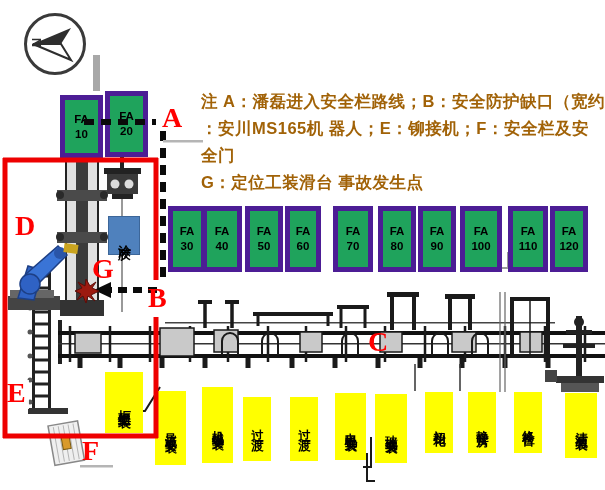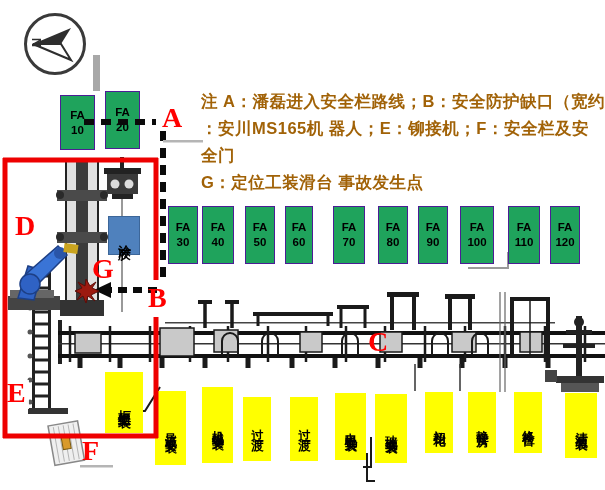--- a/index.html
+++ b/index.html
@@ -8,21 +8,21 @@
   svg{position:absolute;left:0;top:0;pointer-events:none;}
   
   .note{position:absolute;left:201px;top:88px;width:404px;color:#a16207;font-weight:bold;
         font-size:16.5px;line-height:27px;letter-spacing:.5px;}
   
   .compass{position:absolute;left:24px;top:13px;width:56px;height:56px;border:3.5px solid #3a3a3a;
            border-radius:50%;background:#fff;}
   .compass .north{position:absolute;left:5px;top:19px;font-size:13px;font-weight:bold;color:#2e2e2e;
            transform:rotate(90deg);}
   
-  .fa-box{position:absolute;background:#1fa35c;border:1px solid #4c1d95;color:#000;
+  .fa-box{position:absolute;background:#1fa35c;border:5px solid #4c1d95;color:#000;
           display:flex;align-items:center;justify-content:center;text-align:center;
           font-weight:bold;font-size:11.5px;line-height:1.3;white-space:pre-line;z-index:4;}
   
   .plabel{position:absolute;background:#ffff00;color:#000;font-weight:bold;z-index:4;
           display:flex;align-items:center;justify-content:center;
           writing-mode:vertical-rl;text-orientation:upright;letter-spacing:2px;font-size:12.5px;}
   .plabel.spread{letter-spacing:10px;}
   
   .gluing{position:absolute;left:108px;top:216px;width:30px;height:37px;background:#4f81bd;
           border:1px solid #3c6699;color:#000;font-weight:bold;font-size:13px;z-index:4;

